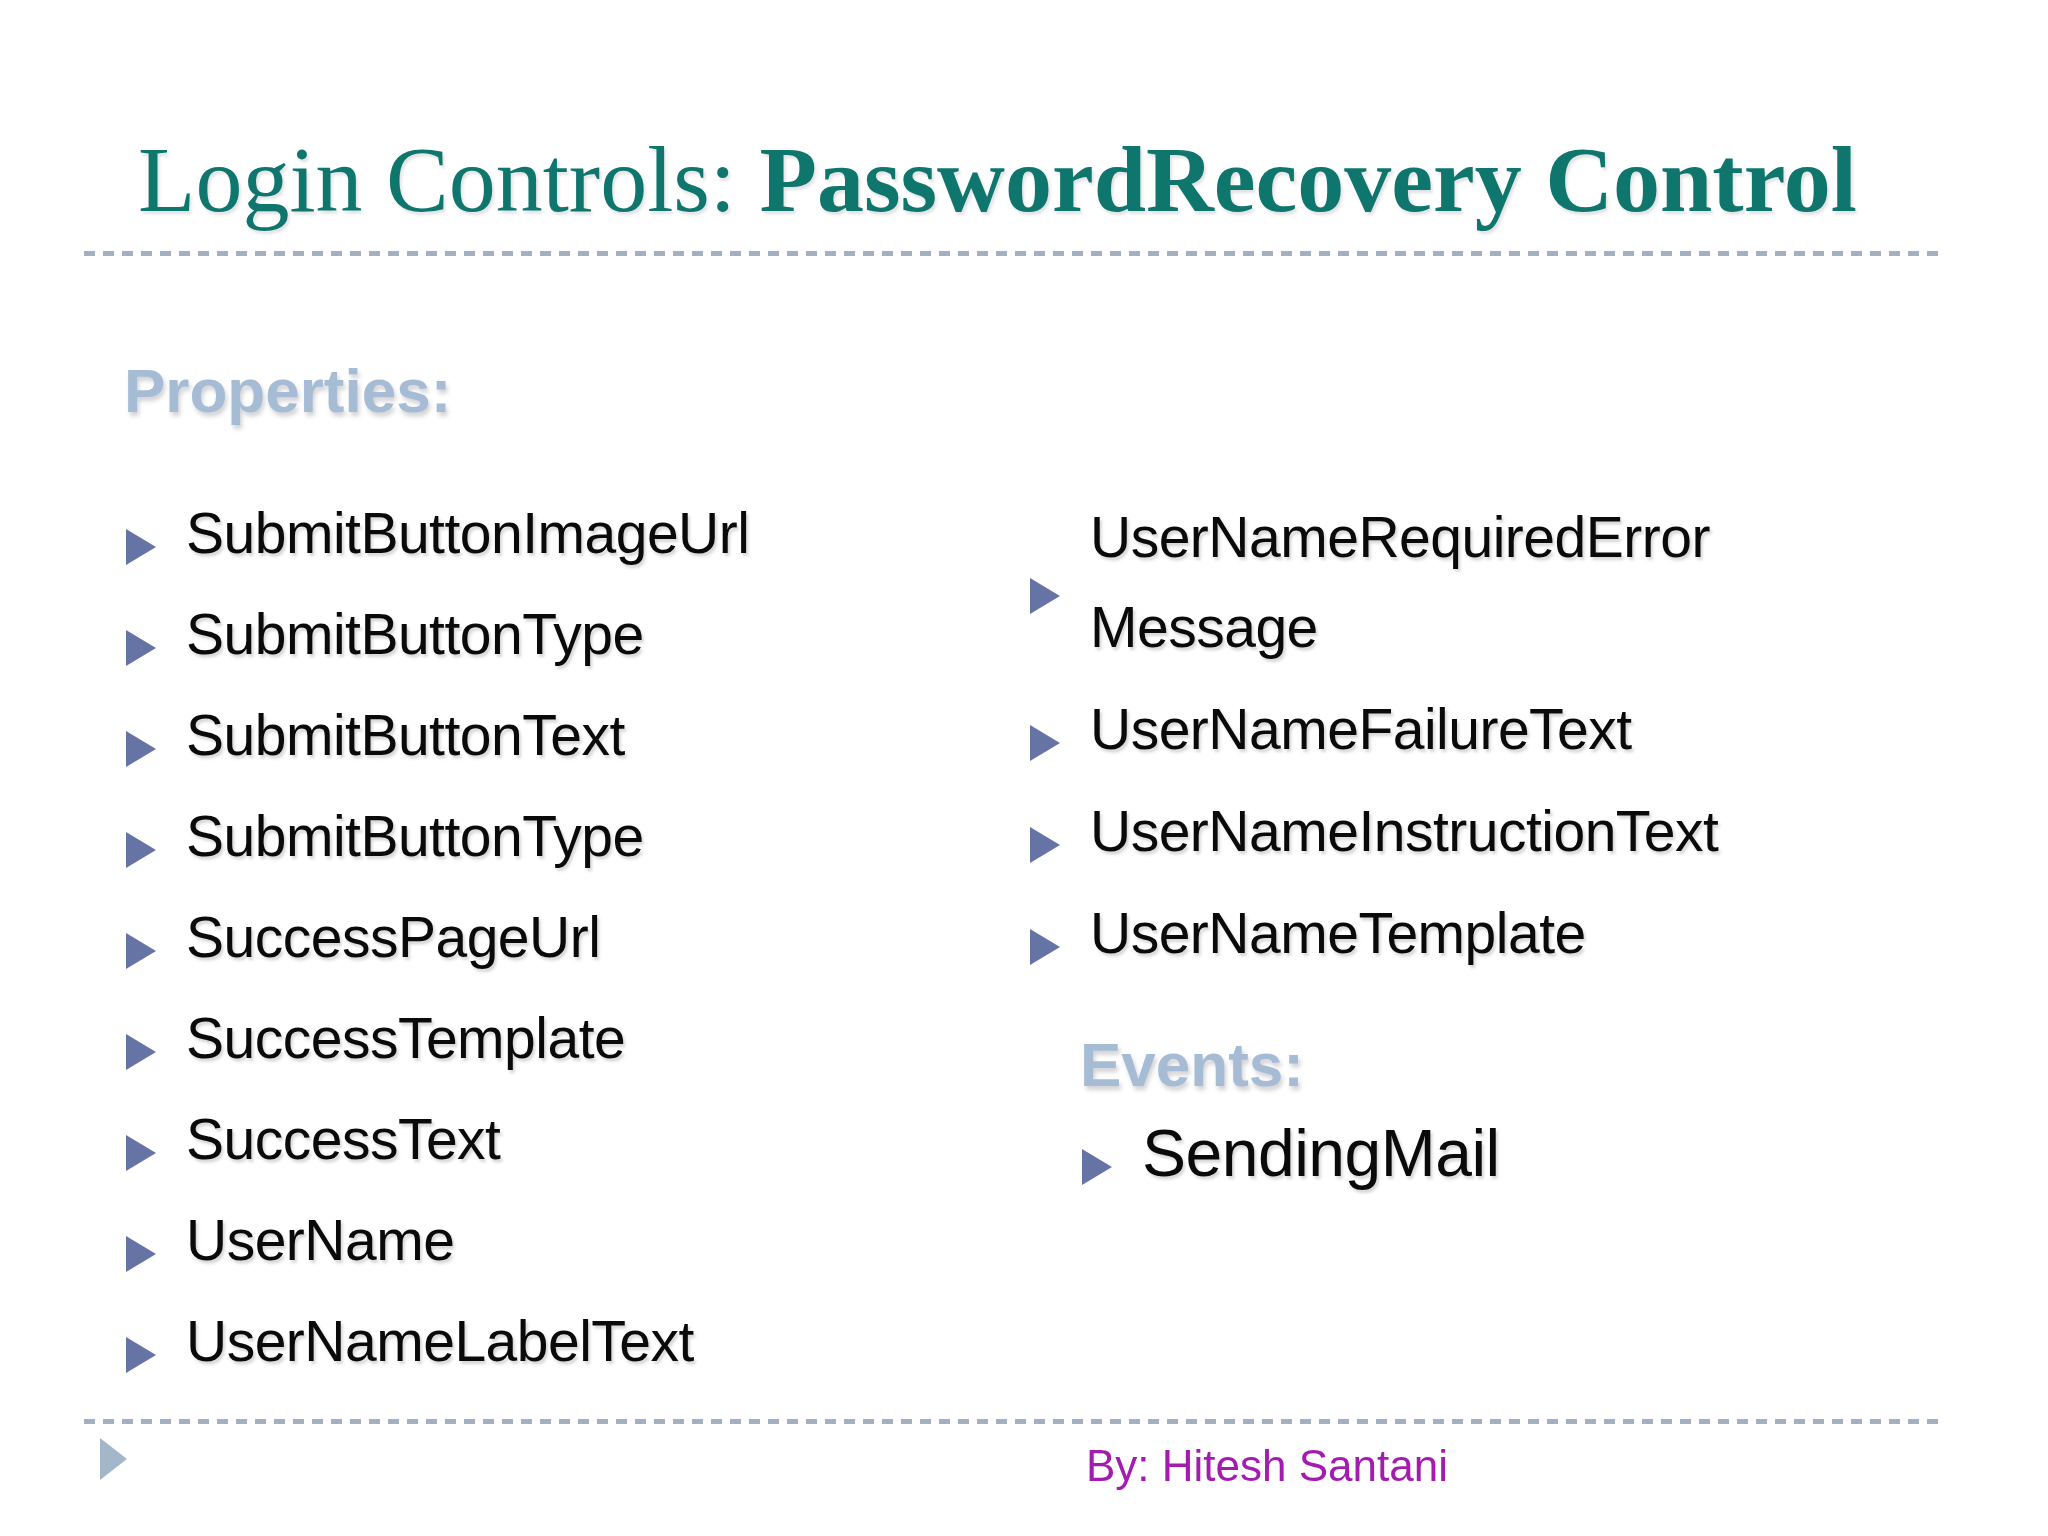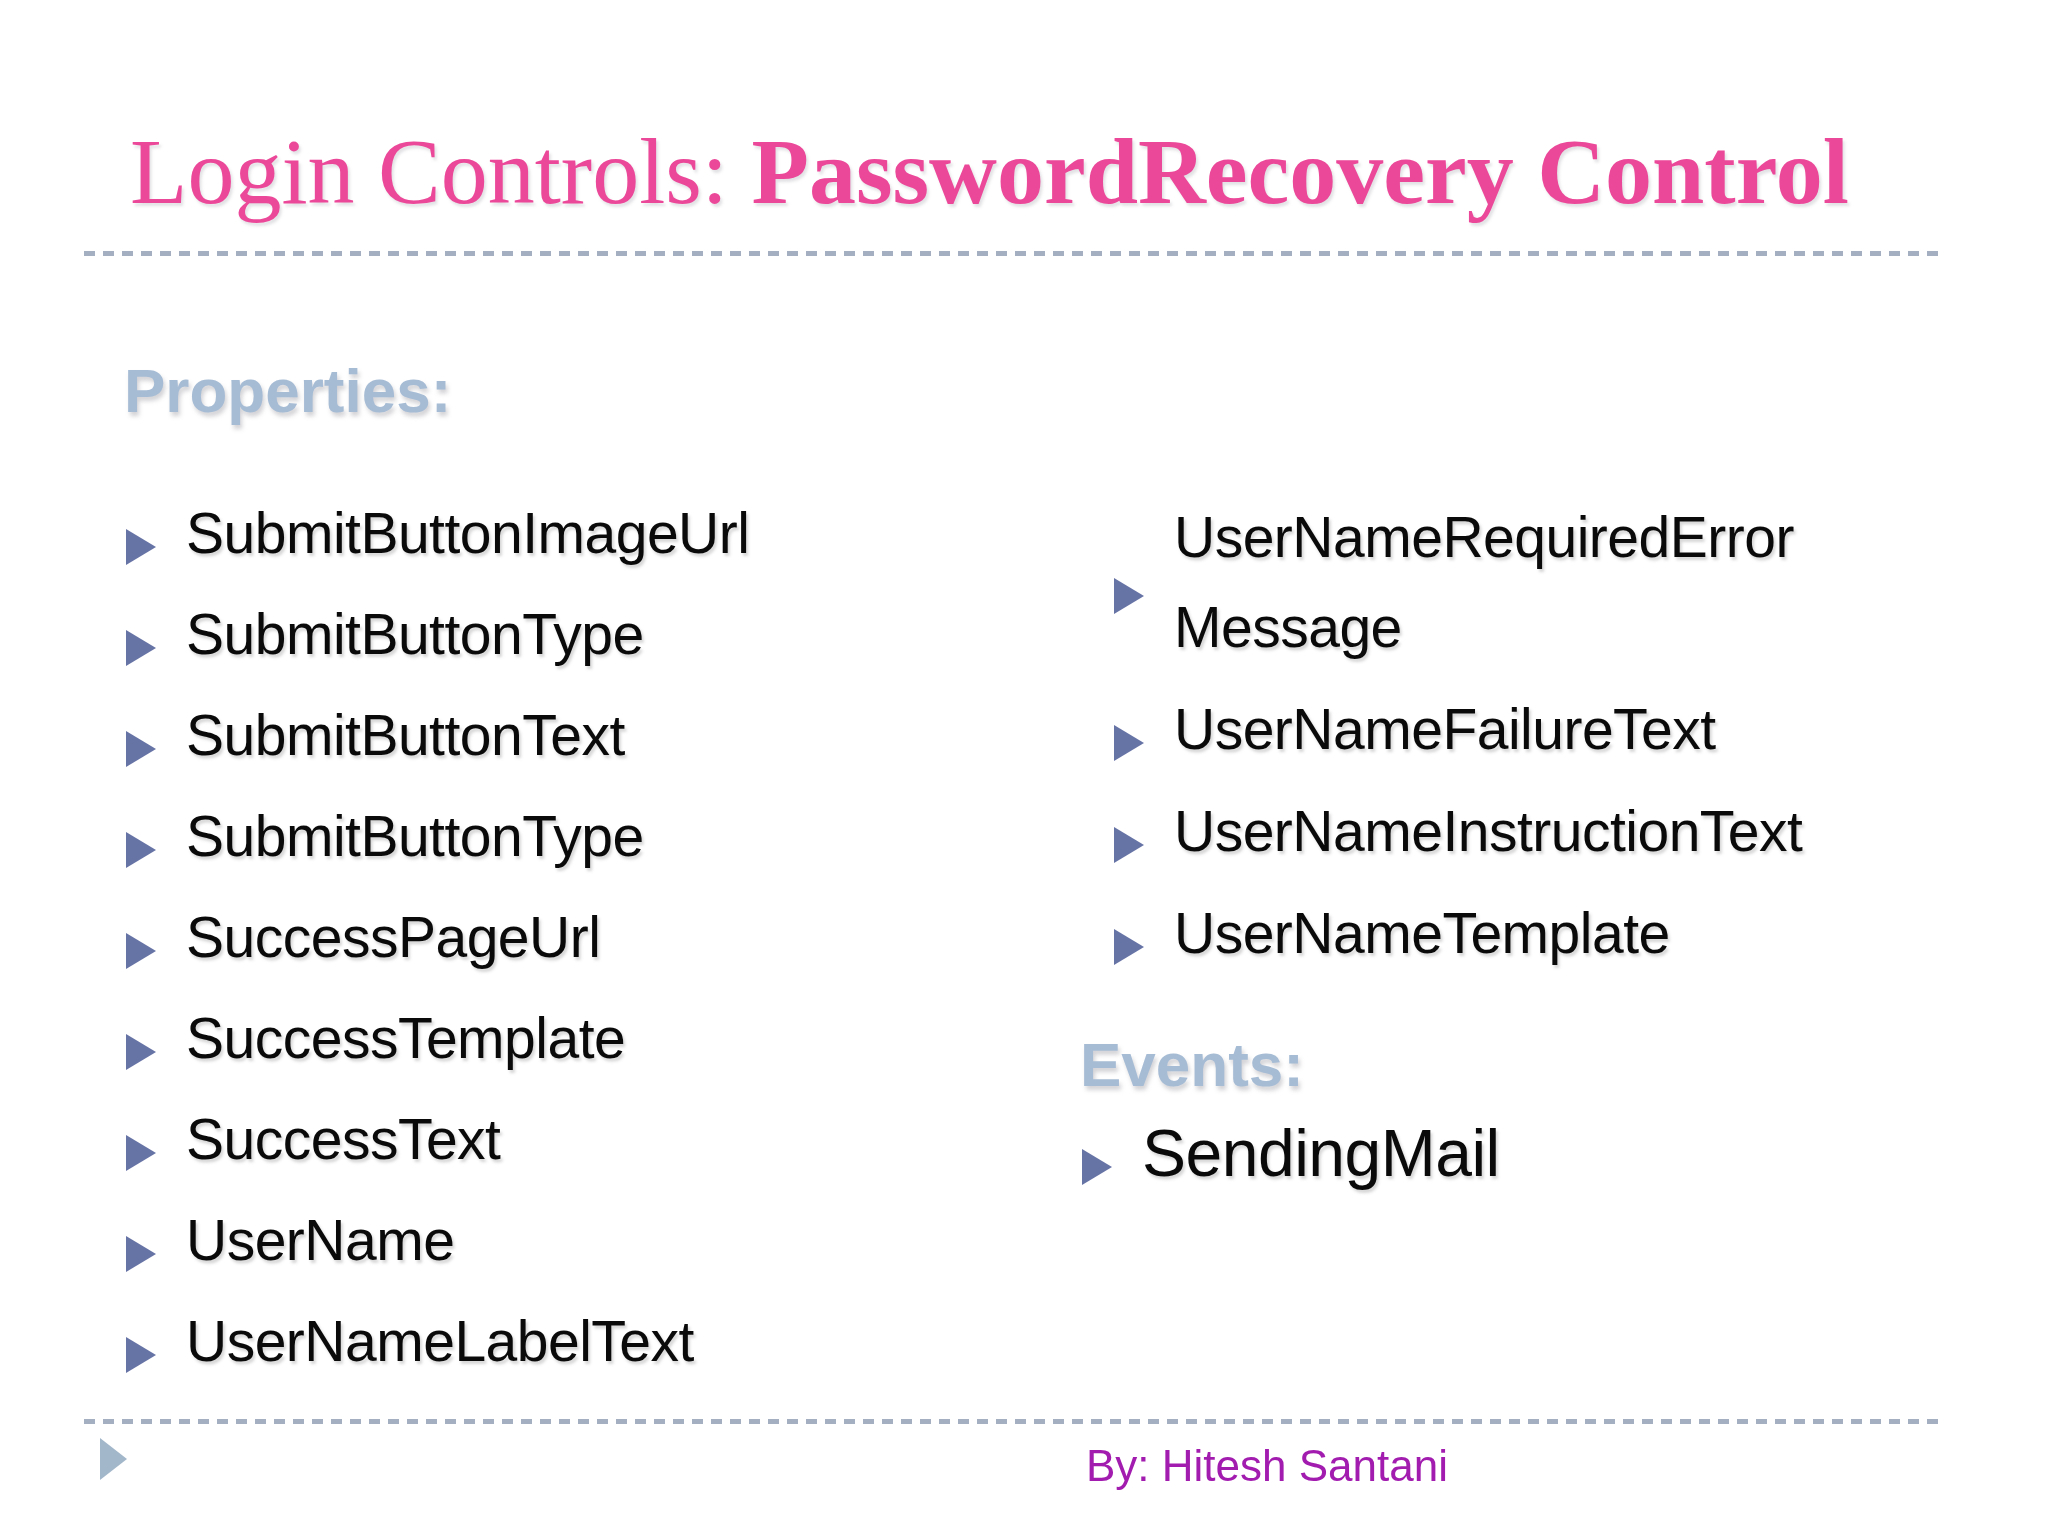--- a/index.html
+++ b/index.html
@@ -10,26 +10,26 @@
     background: #ffffff;
     overflow: hidden;
     font-family: "Liberation Sans", sans-serif;
   }
 
   
   .title {
     position: absolute;
     left: 122px;
     top: 112px;
-    margin: 8px;
+    margin: 16px;
     font-family: "Liberation Serif", "DejaVu Serif", serif;
     font-size: 94px;
     font-weight: 400;
     line-height: 1.1;
-    color: #ec4899;
+    color: #0f766e;
     white-space: nowrap;
     text-shadow: 2px 3px 3px rgba(140,140,150,0.25);
   }
   .title .title-bold { font-weight: 700; }
 
   
   .rule {
     position: absolute;
     left: 84px;
     width: 1862px;
@@ -54,21 +54,21 @@
   .heading-events { left: 1080px; top: 1034px; }
 
   
   .list {
     position: absolute;
     margin: 0;
     padding: 0;
     list-style: none;
   }
   .list-left  { left: 124px;  top: 488px; width: 900px; }
-  .list-right { left: 1112px; top: 492px; width: 900px; }
+  .list-right { left: 1028px; top: 492px; width: 900px; }
   .list-events { left: 1080px; top: 1108px; width: 900px; }
 
   .item {
     display: flex;
     align-items: center;
     margin: 0 0 11px 0;
   }
   .list-right .item { margin-bottom: 12px; }
 
   .bullet {

